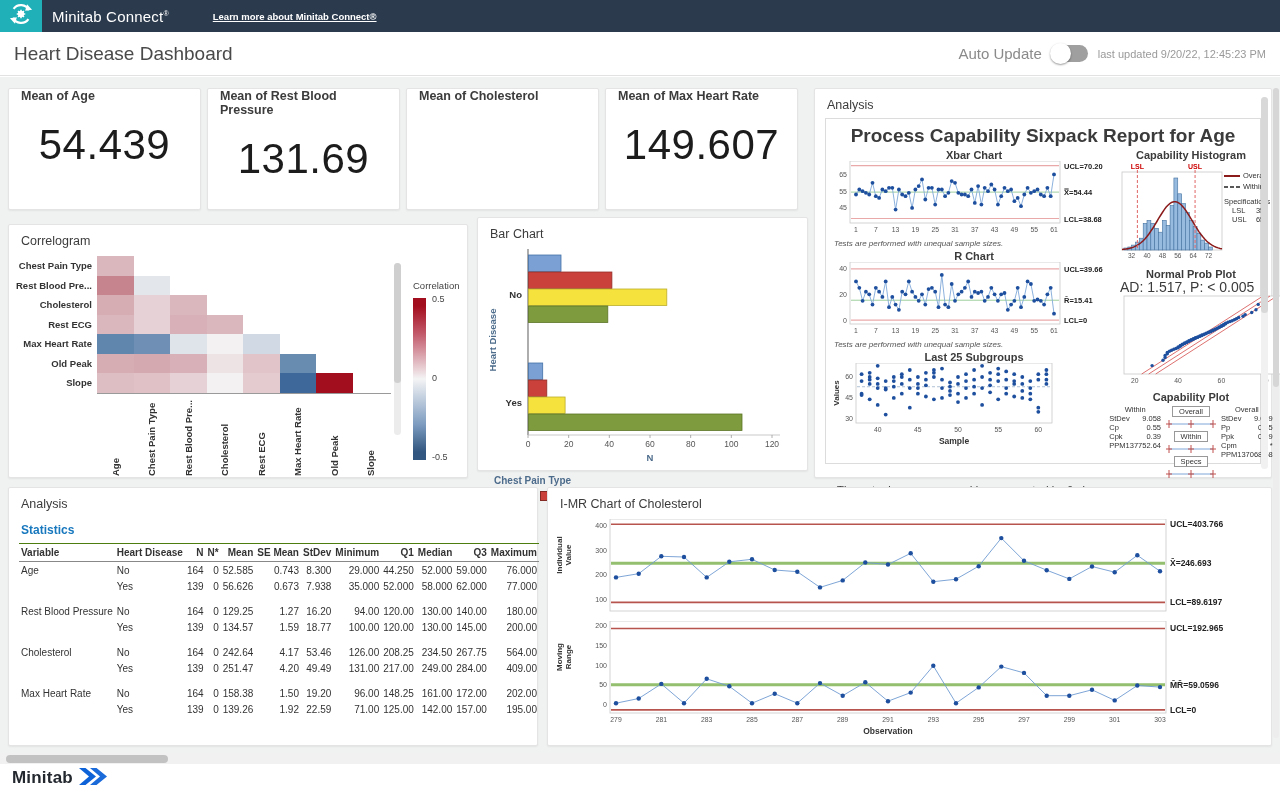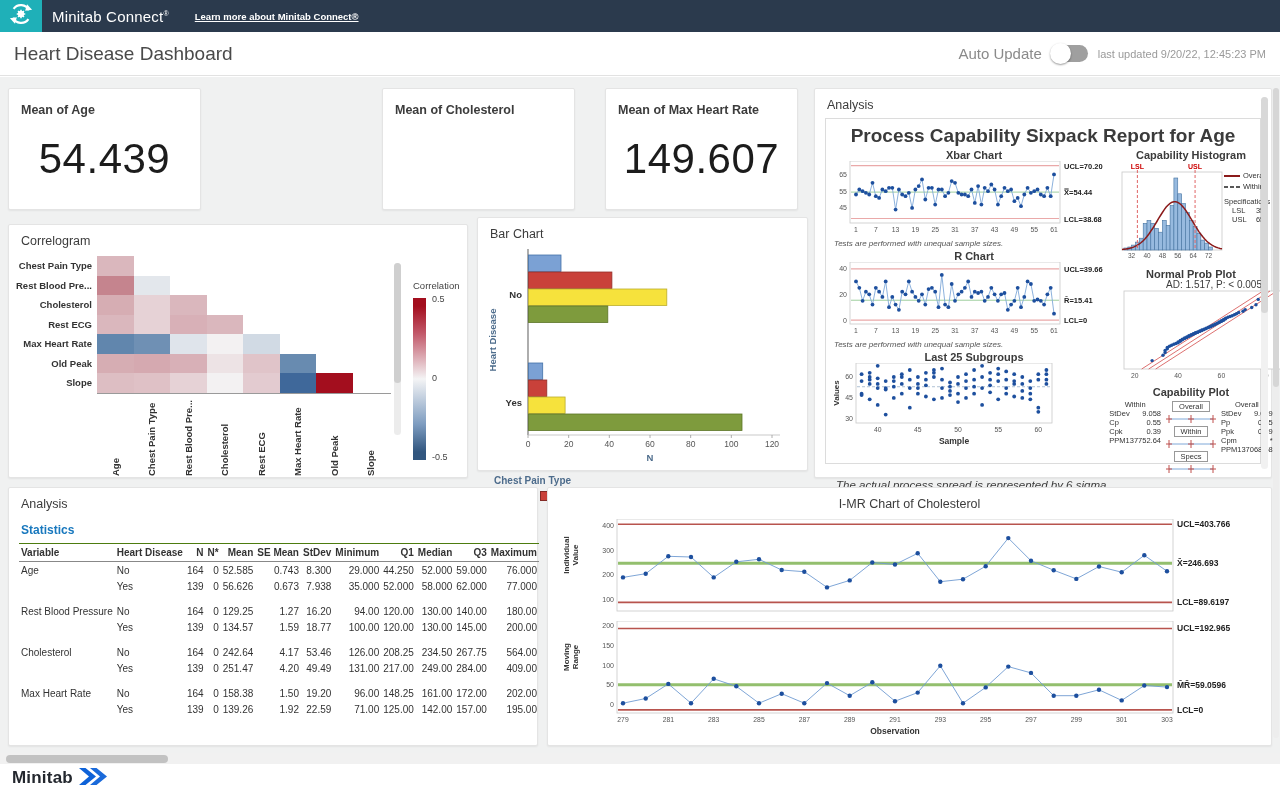--- a/index.html
+++ b/index.html
@@ -5,39 +5,39 @@
   * { margin:0; padding:0; box-sizing:border-box; }
   html,body { background:#fff; }
   body { font-family:"Liberation Sans","DejaVu Sans",sans-serif; }
   .screen { position:relative; width:1280px; height:802px; overflow:hidden; background:#fff; }
 
   
   .topbar { position:absolute; top:0; left:0; width:1280px; height:32px; background:#2b3a4d; display:flex; align-items:center; }
   .logo-box { width:42px; height:32px; background:#1fb0b8; display:flex; align-items:center; justify-content:center; }
   .brand { color:#fff; font-size:15px; margin-left:10px; letter-spacing:.2px; }
   .brand sup { font-size:7px; }
-  .learn-link { color:#fff; font-size:9.5px; margin-left:26px; text-decoration:underline; font-weight:bold; cursor:pointer;text-align:center; }
+  .learn-link { color:#fff; font-size:9.5px; margin-left:44px; text-decoration:underline; font-weight:bold; cursor:pointer;text-align:center; }
 
   
   .appheader { position:absolute; top:32px; left:0; width:1280px; height:44px; background:#fff; border-bottom:1px solid #e2e2e2; display:flex; align-items:center; padding:0 14px; }
   .page-title { font-size:19px; color:#4a4a4a; }
   .header-right { margin-left:auto; display:flex; align-items:center; gap:10px; }
   .auto-update-label { font-size:15px; color:#8a8a8a; }
   .toggle { width:36px; height:17px; background:#9f9f9f; border-radius:9px; position:relative; cursor:pointer; }
   .toggle .knob { position:absolute; left:-2px; top:-2px; width:21px; height:21px; background:#fff; border-radius:50%; box-shadow:0 1px 2px rgba(0,0,0,.4); }
   .last-updated { font-size:11px; color:#9a9a9a; }
 
   
   .main { position:absolute; top:77px; left:0; width:1280px; height:676px; background:#f0f1f1; }
   .panel { position:absolute; background:#fff; border:1px solid #e4e4e4; box-shadow:0 1px 2px rgba(0,0,0,.06); border-radius:2px; }
   .panel-title { font-size:12.5px; font-weight:normal; color:#3c3c3c; padding:9px 12px 4px 12px; }
 
   
   .kpi-card { position:absolute; top:11px; height:122px; width:193px; background:#fff; border:1px solid #e4e4e4; box-shadow:0 1px 2px rgba(0,0,0,.06); border-radius:2px; }
-  .kpi-label { font-size:12.5px; font-weight:bold; color:#3c3c3c; padding:14px 12px 0 12px; }
+  .kpi-label { font-size:12.5px; font-weight:bold; color:#3c3c3c; padding:0 12px 0 12px; }
   .kpi-value { text-align:center; font-size:42px; font-weight:300; color:#1c1c1c; margin-top:18px; letter-spacing:.5px; }
 
   
   .hm-row { display:flex; align-items:center; height:19.5px; }
   .hm-lab { width:88px; text-align:right; padding-right:5px; font-size:9.5px; font-weight:bold; color:#333; white-space:nowrap; }
   .hm-cells { display:flex; }
   .hm-cell { width:36.5px; height:19.5px; }
   .hm-axis { margin-left:88px; width:294px; border-top:1.5px solid #9a9a9a; }
   .hm-collabs { display:flex; margin-left:88px; height:82px; }
   .hm-collab { width:36.5px; display:flex; justify-content:center; }
@@ -56,21 +56,21 @@
   .bc-item { display:flex; align-items:center; gap:5px; font-size:9.5px; color:#444; }
   .bc-sw { width:10px; height:10px; border:1px solid rgba(0,0,0,.35); }
 
   
   .report { margin:2px 10px 8px 10px; border:1px solid #dcdcdc; padding:6px 6px 2px 6px; height:346px; }
   .report-title { text-align:center; font-size:19px; font-weight:bold; color:#3b3b3b; margin-bottom:2px; }
   .sp-cols { display:flex; }
   .sp-left { width:288px; }
   .sp-right { width:142px; margin-left:4px; }
   .sp-ct { text-align:center; font-size:11px; font-weight:bold; color:#3b3b3b; }
-  .sp-sub { text-align:right; font-size:10px; color:#3b3b3b; margin-top:-1px; }
+  .sp-sub { text-align:left; font-size:14px; color:#3b3b3b; margin-top:-1px; }
   .sp-note { font-size:8px; font-style:italic; color:#555; margin:0 0 2px 2px; }
   .sp-foot { font-size:11.5px; font-style:italic; color:#3b3b3b; margin:4px 0 0 4px; }
   .hist-row { display:flex; align-items:flex-start; }
   .hist-leg { width:58px; font-size:7.5px; color:#333; margin-top:10px; }
   .hist-leg .li { display:flex; align-items:center; gap:3px; margin-bottom:2px; }
   .spec-tt { margin-top:6px; font-size:7.5px; }
   .spec-row { display:flex; justify-content:space-between; padding:0 6px 0 8px; }
   .cap-wrap { display:flex; justify-content:center; gap:5px; margin-top:2px; }
   .cap-col { font-size:7.5px; color:#333; width:56px; }
   .cap-col .tt { text-align:center; font-weight:normal; }
@@ -139,21 +139,25 @@
       <span class="last-updated">last updated 9/20/22, 12:45:23 PM</span>
     </div>
   </div>
 
   <div class="main">
 
     <div class="kpi-card" style="left:8px">
       <div class="kpi-label">Mean of Age</div>
       <div class="kpi-value">54.439</div>
     </div>
-    <div class="kpi-card" style="left:382px">
+    <div class="kpi-card" style="left:207px">
+      <div class="kpi-label">Mean of Rest Blood Pressure</div>
+      <div class="kpi-value">131.69</div>
+    </div>
+    <div class="kpi-card" style="left:406px">
       <div class="kpi-label">Mean of Cholesterol</div>
     </div>
     <div class="kpi-card" style="left:605px">
       <div class="kpi-label">Mean of Max Heart Rate</div>
       <div class="kpi-value">149.607</div>
     </div>
 
     <section class="panel" style="left:814px; top:11px; width:458px; height:390px;">
       <div class="panel-title">Analysis</div>
       <div class="report">
@@ -984,21 +988,21 @@
               <td class="num">157.00</td>
               <td class="num">195.00</td>
             </tr>
             <tr class="spacer">
               <td colspan="12"></td>
             </tr>
           </tbody>
       </table>
     </section>
 
-    <section class="panel" style="left:547px; top:410px; width:725px; height:259px;text-align:center;">
+    <section class="panel" style="left:547px; top:410px; width:725px; height:259px;">
       <div class="panel-title">I-MR Chart of Cholesterol</div>
       <div id="imr-top" style="margin:4px 0 0 6px"><svg width="704" height="96">
             <text x="8" y="36" font-size="8" fill="#333" text-anchor="middle" font-weight="bold" transform="rotate(-90 8 36)">Individual</text>
             <text x="17" y="36" font-size="8" fill="#333" text-anchor="middle" font-weight="bold" transform="rotate(-90 17 36)">Value</text>
             <rect x="56" y="0" width="556" height="92" fill="#fff" stroke="#c8c8c8" stroke-width="0.8"></rect>
             <text x="53" y="83.3108108108108" font-size="7" fill="#555" text-anchor="end">100</text>
             <text x="53" y="58.445945945945944" font-size="7" fill="#555" text-anchor="end">200</text>
             <text x="53" y="33.58108108108108" font-size="7" fill="#555" text-anchor="end">300</text>
             <text x="53" y="8.716216216216218" font-size="7" fill="#555" text-anchor="end">400</text>
             <line x1="57" y1="5.2798054054054" x2="611" y2="5.2798054054054" stroke="#b8544e" stroke-width="1.6"></line>

